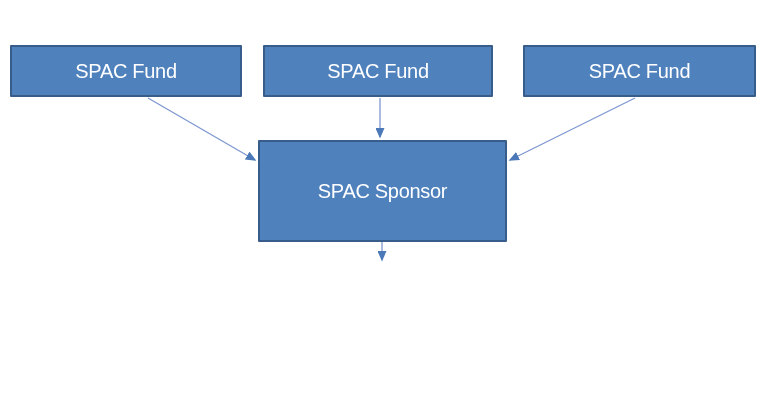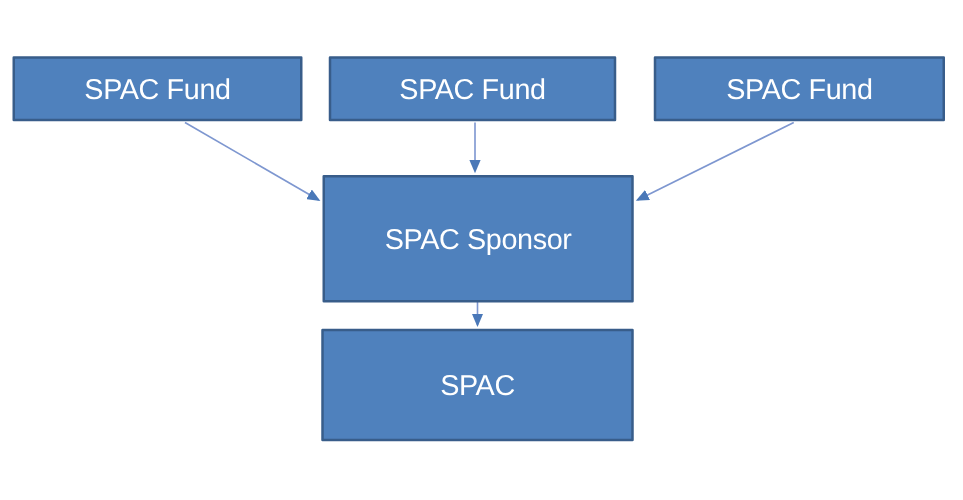--- a/index.html
+++ b/index.html
@@ -27,21 +27,21 @@
     position: absolute;
     box-sizing: border-box;
     display: flex;
     align-items: center;
     justify-content: center;
     border-style: solid;
     border-width: 2.5px;
     border-radius: 1px;
   }
   .node-label {
-    font-size: 23px;
+    font-size: 20px;
     letter-spacing: -0.3px;
     font-weight: 400;
     white-space: nowrap;
     text-align: center;
   }
 </style>
 </head>
 <body>
 
 <div class="stage" style="background: rgb(255, 255, 255);">
@@ -61,16 +61,13 @@
     </div>
     <div class="node" style="left: 263px; top: 45px; width: 230px; height: 52px; background: rgb(79, 129, 189); border-color: rgb(56, 93, 138);">
       <span class="node-label" style="color: rgb(255, 255, 255);">SPAC Fund</span>
     </div>
     <div class="node" style="left: 523px; top: 45px; width: 233px; height: 52px; background: rgb(79, 129, 189); border-color: rgb(56, 93, 138);">
       <span class="node-label" style="color: rgb(255, 255, 255);">SPAC Fund</span>
     </div>
     <div class="node" style="left: 258px; top: 140px; width: 249px; height: 102px; background: rgb(79, 129, 189); border-color: rgb(56, 93, 138);">
       <span class="node-label" style="color: rgb(255, 255, 255);">SPAC Sponsor</span>
     </div>
-    <div class="node" style="left: 257px; top: 263px; width: 250px; height: 90px; background: rgb(79, 129, 189); border-color: rgb(56, 93, 138);">
-      <span class="node-label" style="color: rgb(255, 255, 255);">SPAC</span>
-    </div>
   </div>
 
 </body></html>

